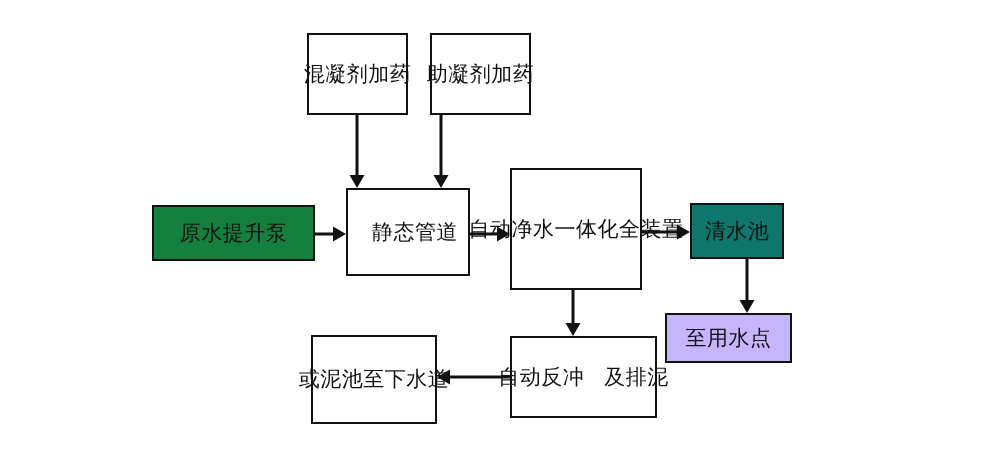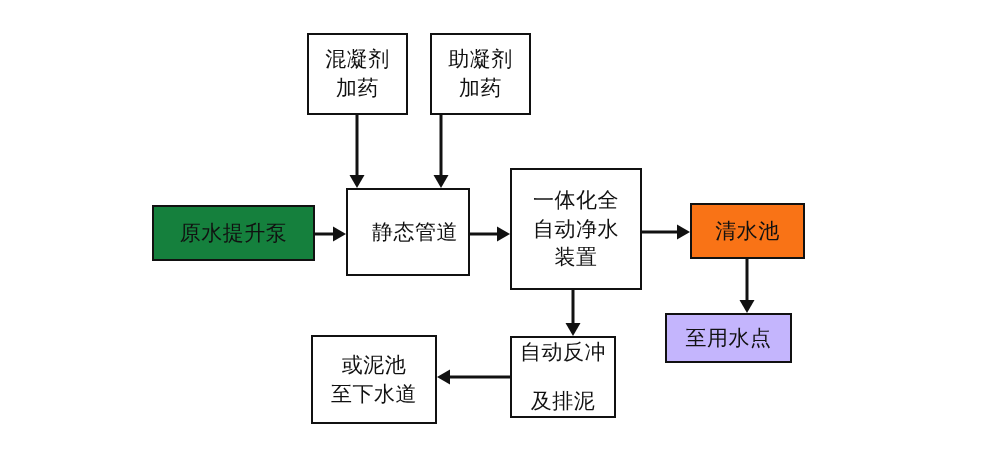--- a/index.html
+++ b/index.html
@@ -14,21 +14,21 @@
     background: #ffffff;
     overflow: hidden;
     font-family: "Liberation Serif", "DejaVu Serif", serif;
   }
   .node {
     position: absolute;
     box-sizing: border-box;
     border: 2px solid #22c55e;
     background: #ffffff;
     display: flex;
-    flex-direction: column;
+    flex-direction: row;
     align-items: center;
     justify-content: center;
     color: #111111;
     font-size: 21px;
     line-height: 1.38;
     letter-spacing: 0.5px;
     white-space: nowrap;
     text-align: center;
   }
   .node .ln { display: block; }
@@ -90,31 +90,31 @@
         <span class="ln">助凝剂</span>
         <span class="ln">加药</span>
       </div>
       <div class="node" style="left: 152px; top: 205px; width: 163px; height: 56px; border-color: rgb(17, 17, 17); background: #15803d;">
         <span class="ln">原水提升泵</span>
       </div>
       <div class="node" style="left: 346px; top: 188px; width: 124px; height: 88px; border-color: rgb(17, 17, 17); background: rgb(255, 255, 255); padding-left: 14px;">
         <span class="ln">静态管道</span>
       </div>
       <div class="node" style="left: 510px; top: 168px; width: 132px; height: 122px; border-color: rgb(17, 17, 17); background: rgb(255, 255, 255);">
+        <span class="ln">自动净水</span>
         <span class="ln">一体化全</span>
-        <span class="ln">自动净水</span>
         <span class="ln">装置</span>
       </div>
-      <div class="node" style="left: 690px; top: 203px; width: 115px; height: 56px; border-color: rgb(17, 17, 17); background: #f97316; align-items: center;">
+      <div class="node" style="left: 690px; top: 203px; width: 94px; height: 56px; border-color: rgb(17, 17, 17); background: #0f766e; align-items: center;">
         <span class="ln">清水池</span>
       </div>
       <div class="node" style="left: 665px; top: 313px; width: 127px; height: 50px; border-color: rgb(17, 17, 17); background: #c4b5fd;">
         <span class="ln">至用水点</span>
       </div>
-      <div class="node" style="left: 510px; top: 336px; width: 106px; height: 82px; border-color: rgb(17, 17, 17); background: rgb(255, 255, 255); gap: 20px;">
+      <div class="node" style="left: 510px; top: 336px; width: 147px; height: 82px; border-color: rgb(17, 17, 17); background: rgb(255, 255, 255); gap: 20px;">
         <span class="ln">自动反冲</span>
         <span class="ln">及排泥</span>
       </div>
       <div class="node" style="left: 311px; top: 335px; width: 126px; height: 89px; border-color: rgb(17, 17, 17); background: rgb(255, 255, 255);">
         <span class="ln">或泥池</span>
         <span class="ln">至下水道</span>
       </div>
     </div>
 </div>
 

